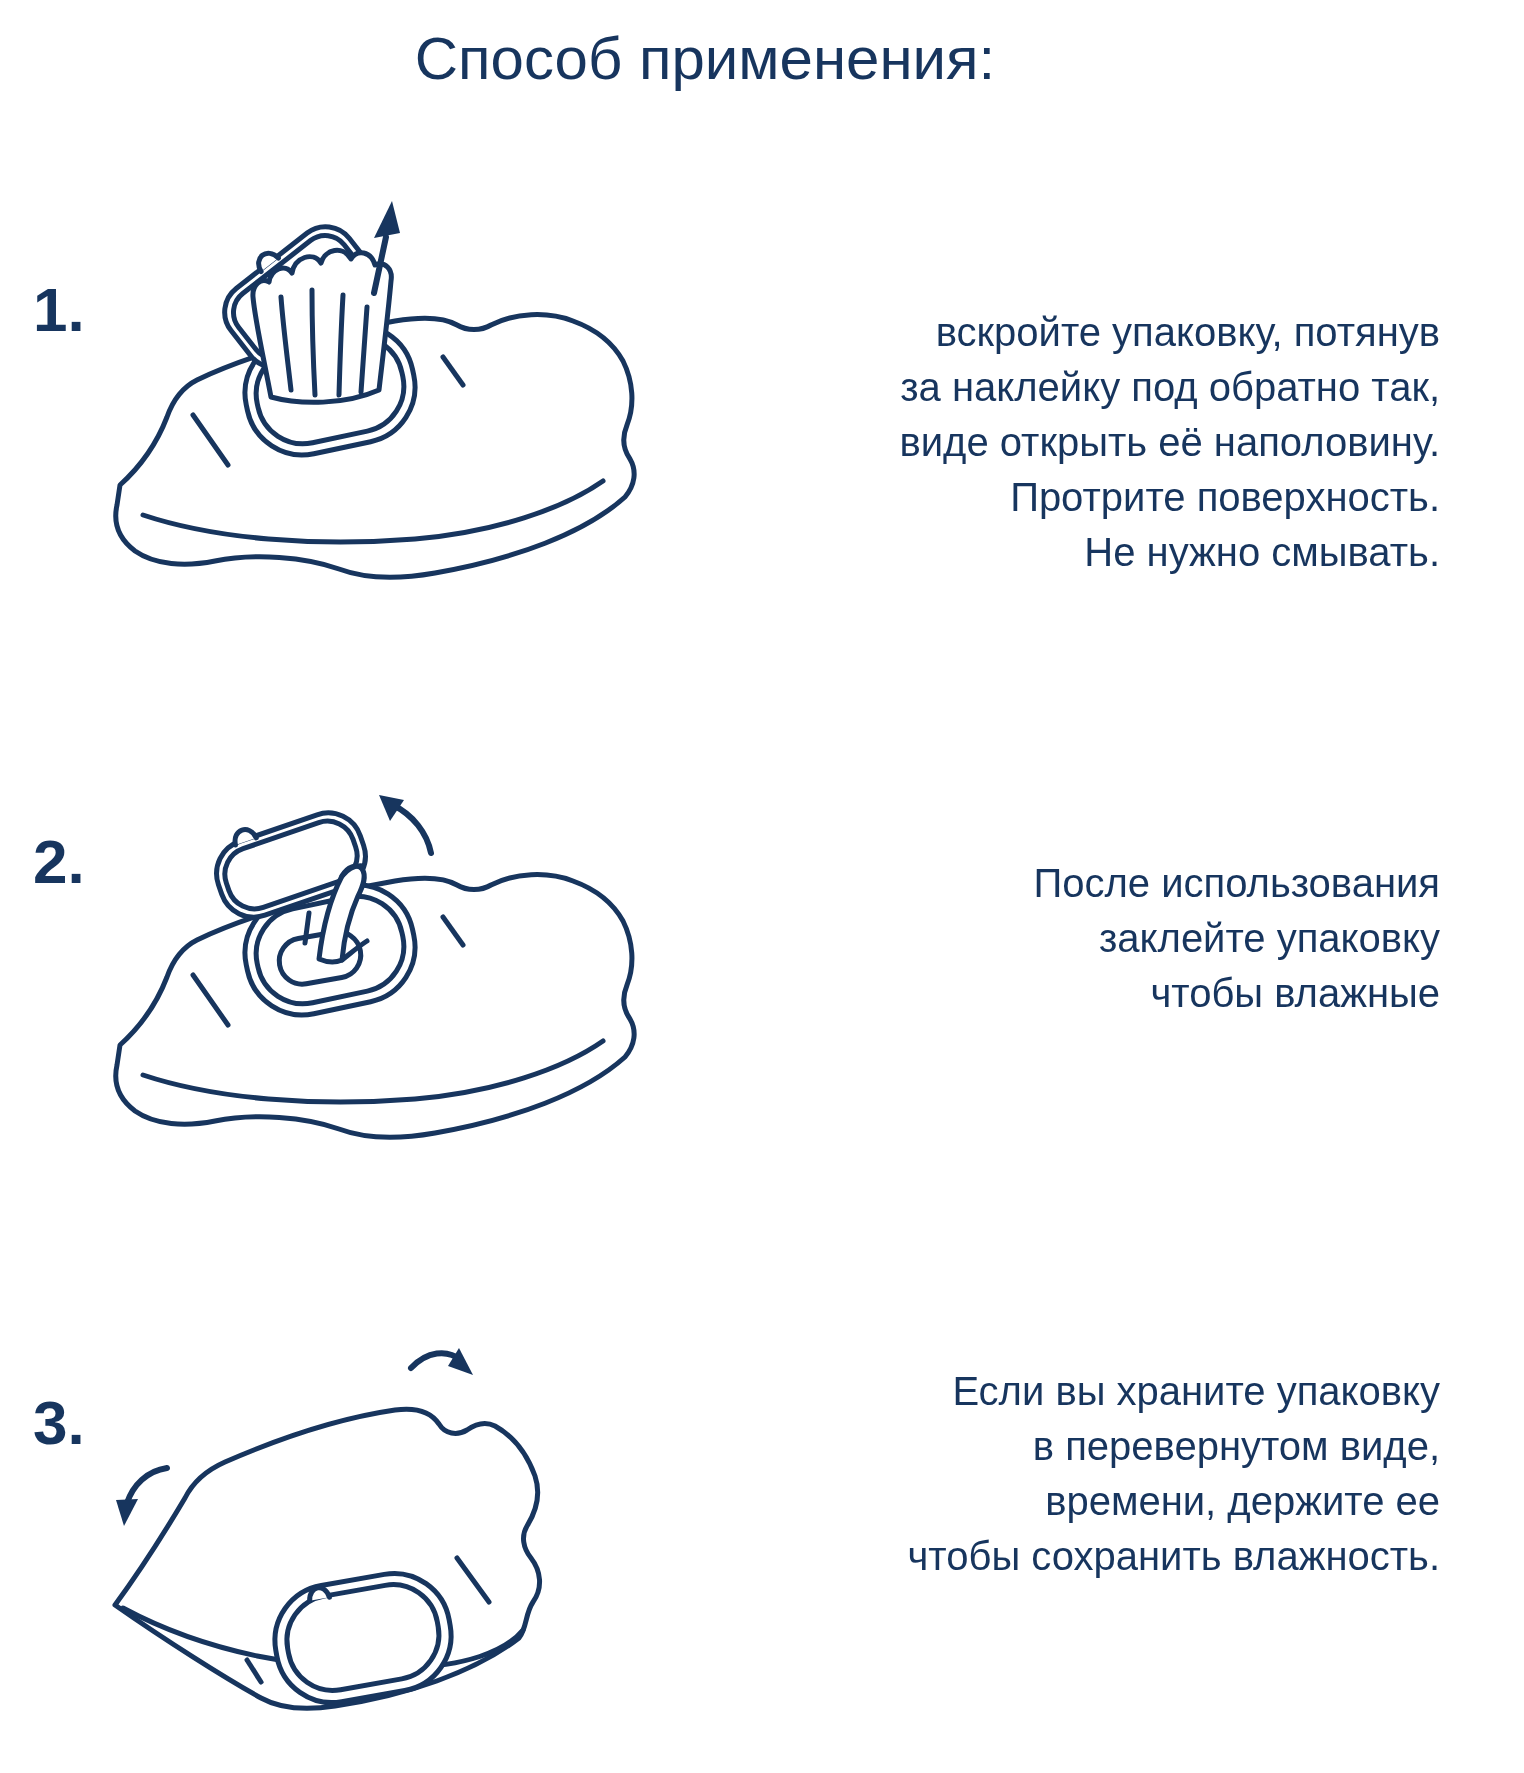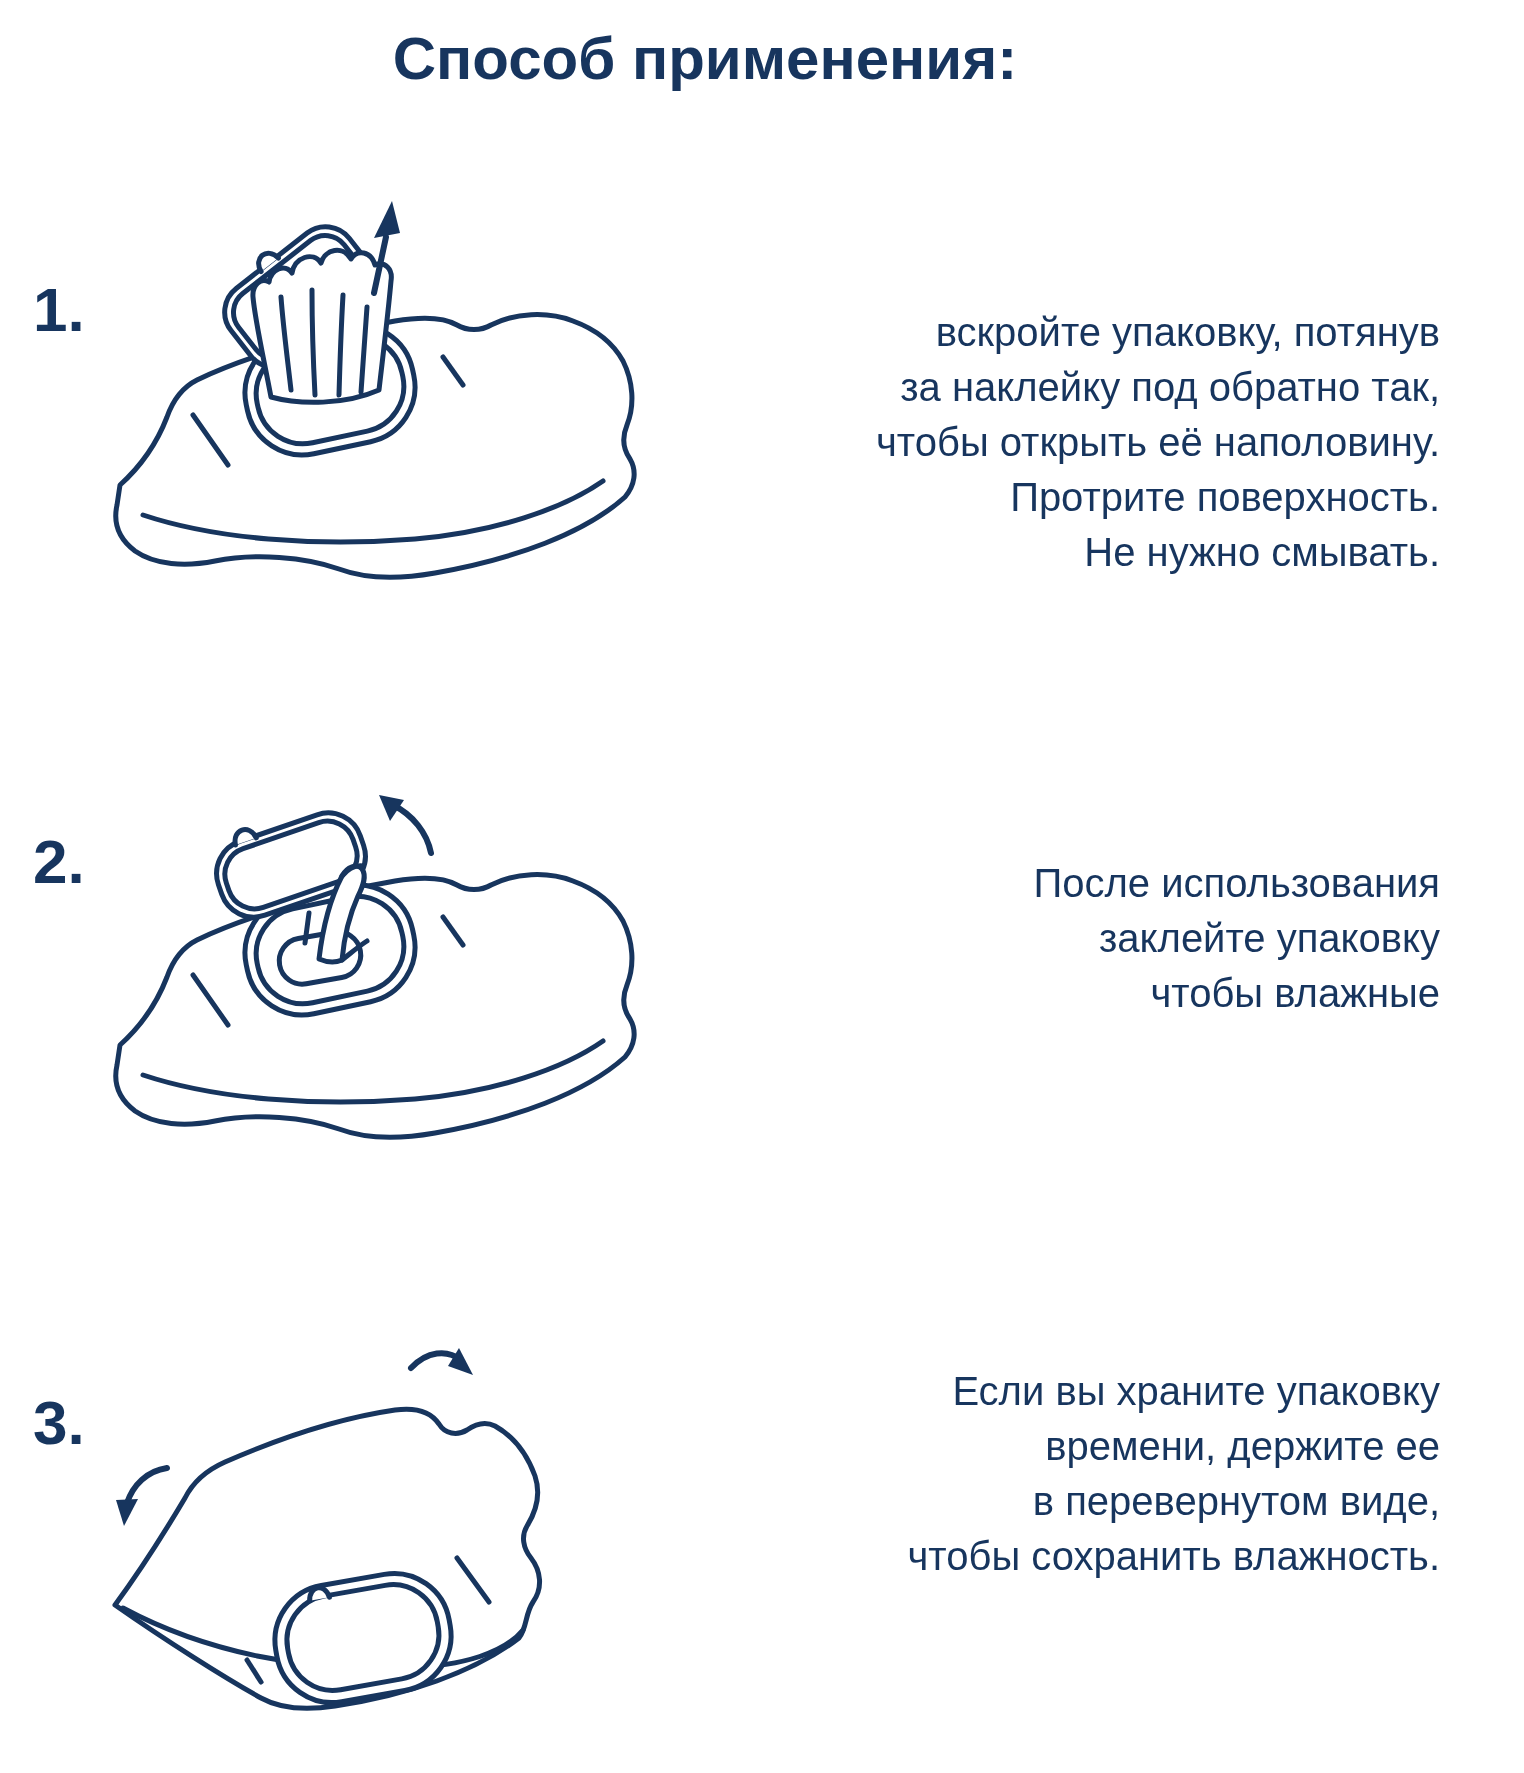--- a/index.html
+++ b/index.html
@@ -3,21 +3,21 @@
 <meta charset="utf-8">
 <style>
   html,body{margin:0;padding:0;background:#ffffff;}
   body{
     width:1524px;height:1773px;position:relative;overflow:hidden;
     font-family:"Liberation Sans","DejaVu Sans",sans-serif;
     color:#17355E;
   }
   .page-title{
     position:absolute;top:24px;left:0;width:1410px;
-    text-align:center;font-size:60px;font-weight:bold;white-space:nowrap;
+    text-align:center;font-size:60px;font-weight:normal;white-space:nowrap;
   }
   .step-num{
     position:absolute;left:33px;font-size:62px;font-weight:bold;line-height:62px;
   }
   .step-num.n1{top:279px}
   .step-num.n2{top:831px}
   .step-num.n3{top:1392px}
   .step-text{
     position:absolute;left:760px;width:680px;
     font-size:40px;line-height:55px;white-space:nowrap;text-align:right;
@@ -63,21 +63,21 @@
     </g>
     <g>
       <path class="ln" d="M279,108 L291,52" style="stroke-width:6"></path>
       <path class="hd" d="M297,16 L279,53 L305,48 Z"></path>
     </g>
   </g>
 </svg>
 <div class="step-text t1">
   <div>вскройте упаковку, потянув</div>
   <div>за наклейку под обратно так,</div>
-  <div>чтобы открыть её наполовину.</div>
+  <div>виде открыть её наполовину.</div>
   <div>Протрите поверхность.</div>
   <div>Не нужно смывать.</div>
 </div>
 
 <div class="step-num n2">2.</div>
 <svg class="illu i2" width="570" height="410" viewBox="0 0 570 410" aria-hidden="true">
   <g>
     <path class="lnf" d="M25,300 C45,282 62,258 72,232 C78,215 88,202 102,195 C150,172 230,148 300,136 C330,131 350,133 362,140 C372,146 386,146 396,140 C420,128 452,126 478,136 C500,144 518,158 528,176 C538,196 540,220 532,240 C527,252 528,264 535,274 C542,286 540,300 530,312 C490,348 420,374 340,388 C300,395 268,393 244,384 C210,372 160,368 120,376 C90,382 60,380 40,366 C24,354 18,338 22,320 Z"></path>
     <path class="ln" d="M48,330 C120,354 220,362 320,354 C400,347 468,324 508,296"></path>
     <path class="ln" d="M98,230 L133,280"></path>
@@ -128,16 +128,16 @@
       <path class="hd" d="M398,45 L373,36 L384,18 Z"></path>
     </g>
     <g>
       <path class="ln" d="M92,138 C72,141 58,155 52,173" style="stroke-width:6"></path>
       <path class="hd" d="M49,196 L41,170 L63,169 Z"></path>
     </g>
   </g>
 </svg>
 <div class="step-text t3">
   <div>Если вы храните упаковку</div>
+  <div>в перевернутом виде,</div>
   <div>времени, держите ее</div>
-  <div>в перевернутом виде,</div>
   <div>чтобы сохранить влажность.</div>
 </div>
 
 </body></html>

